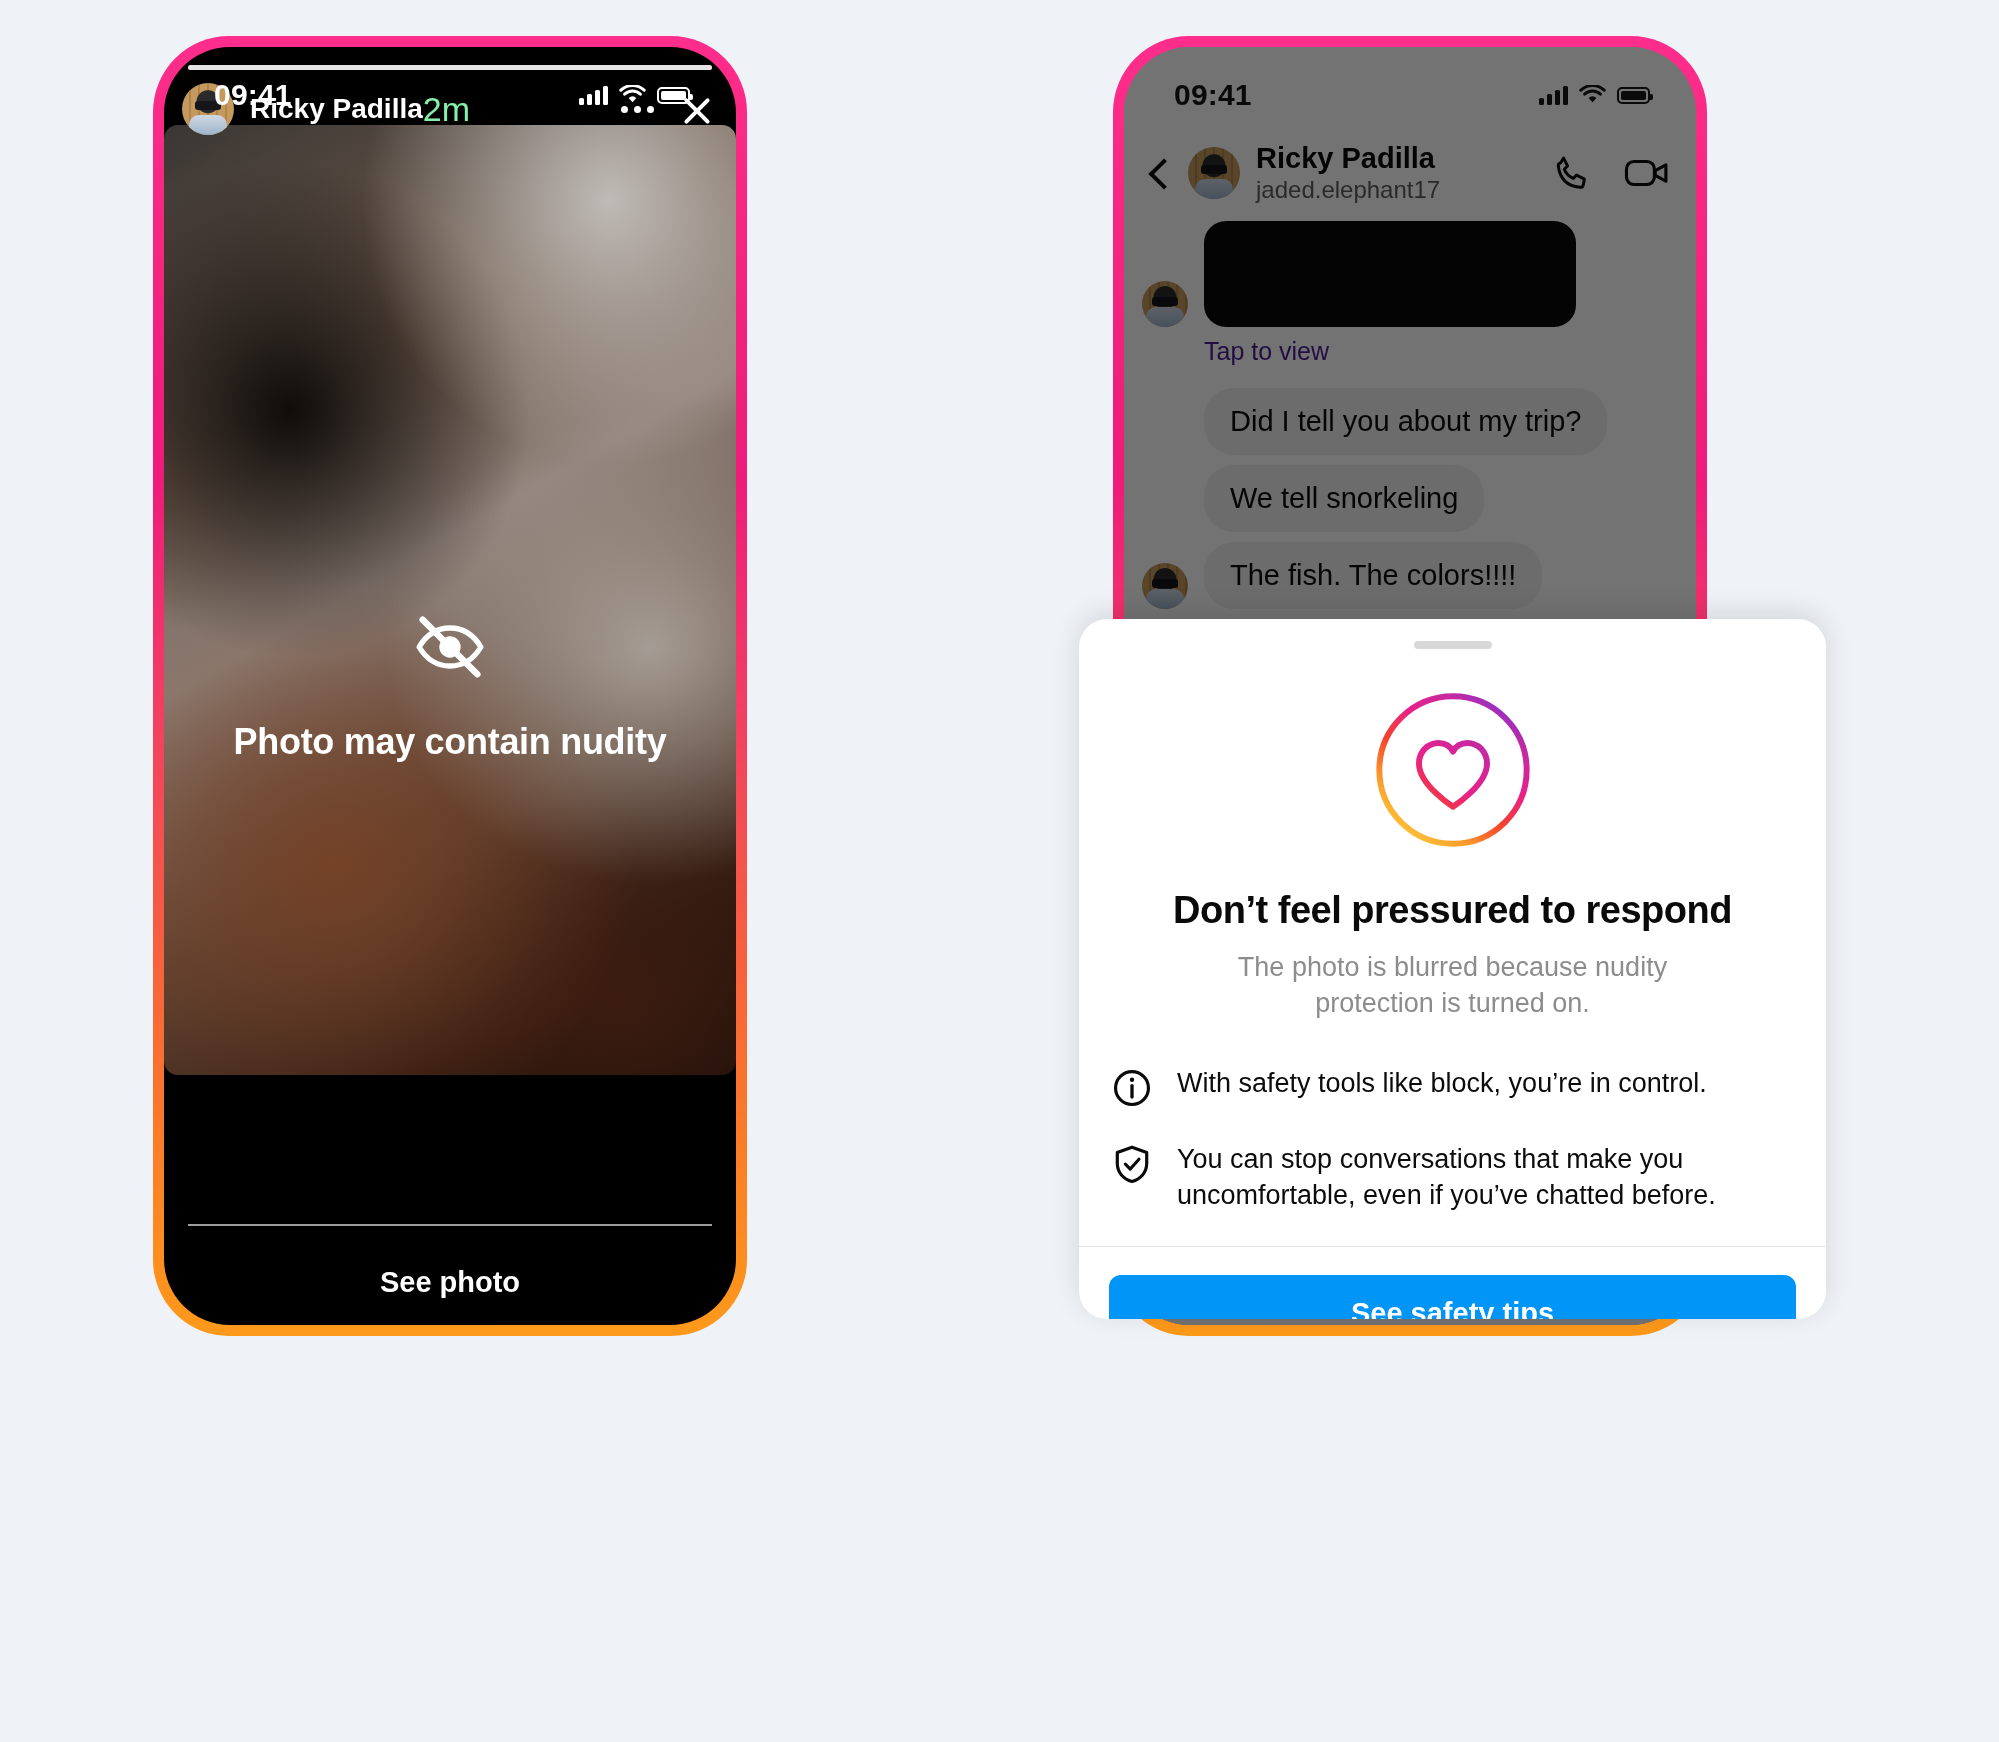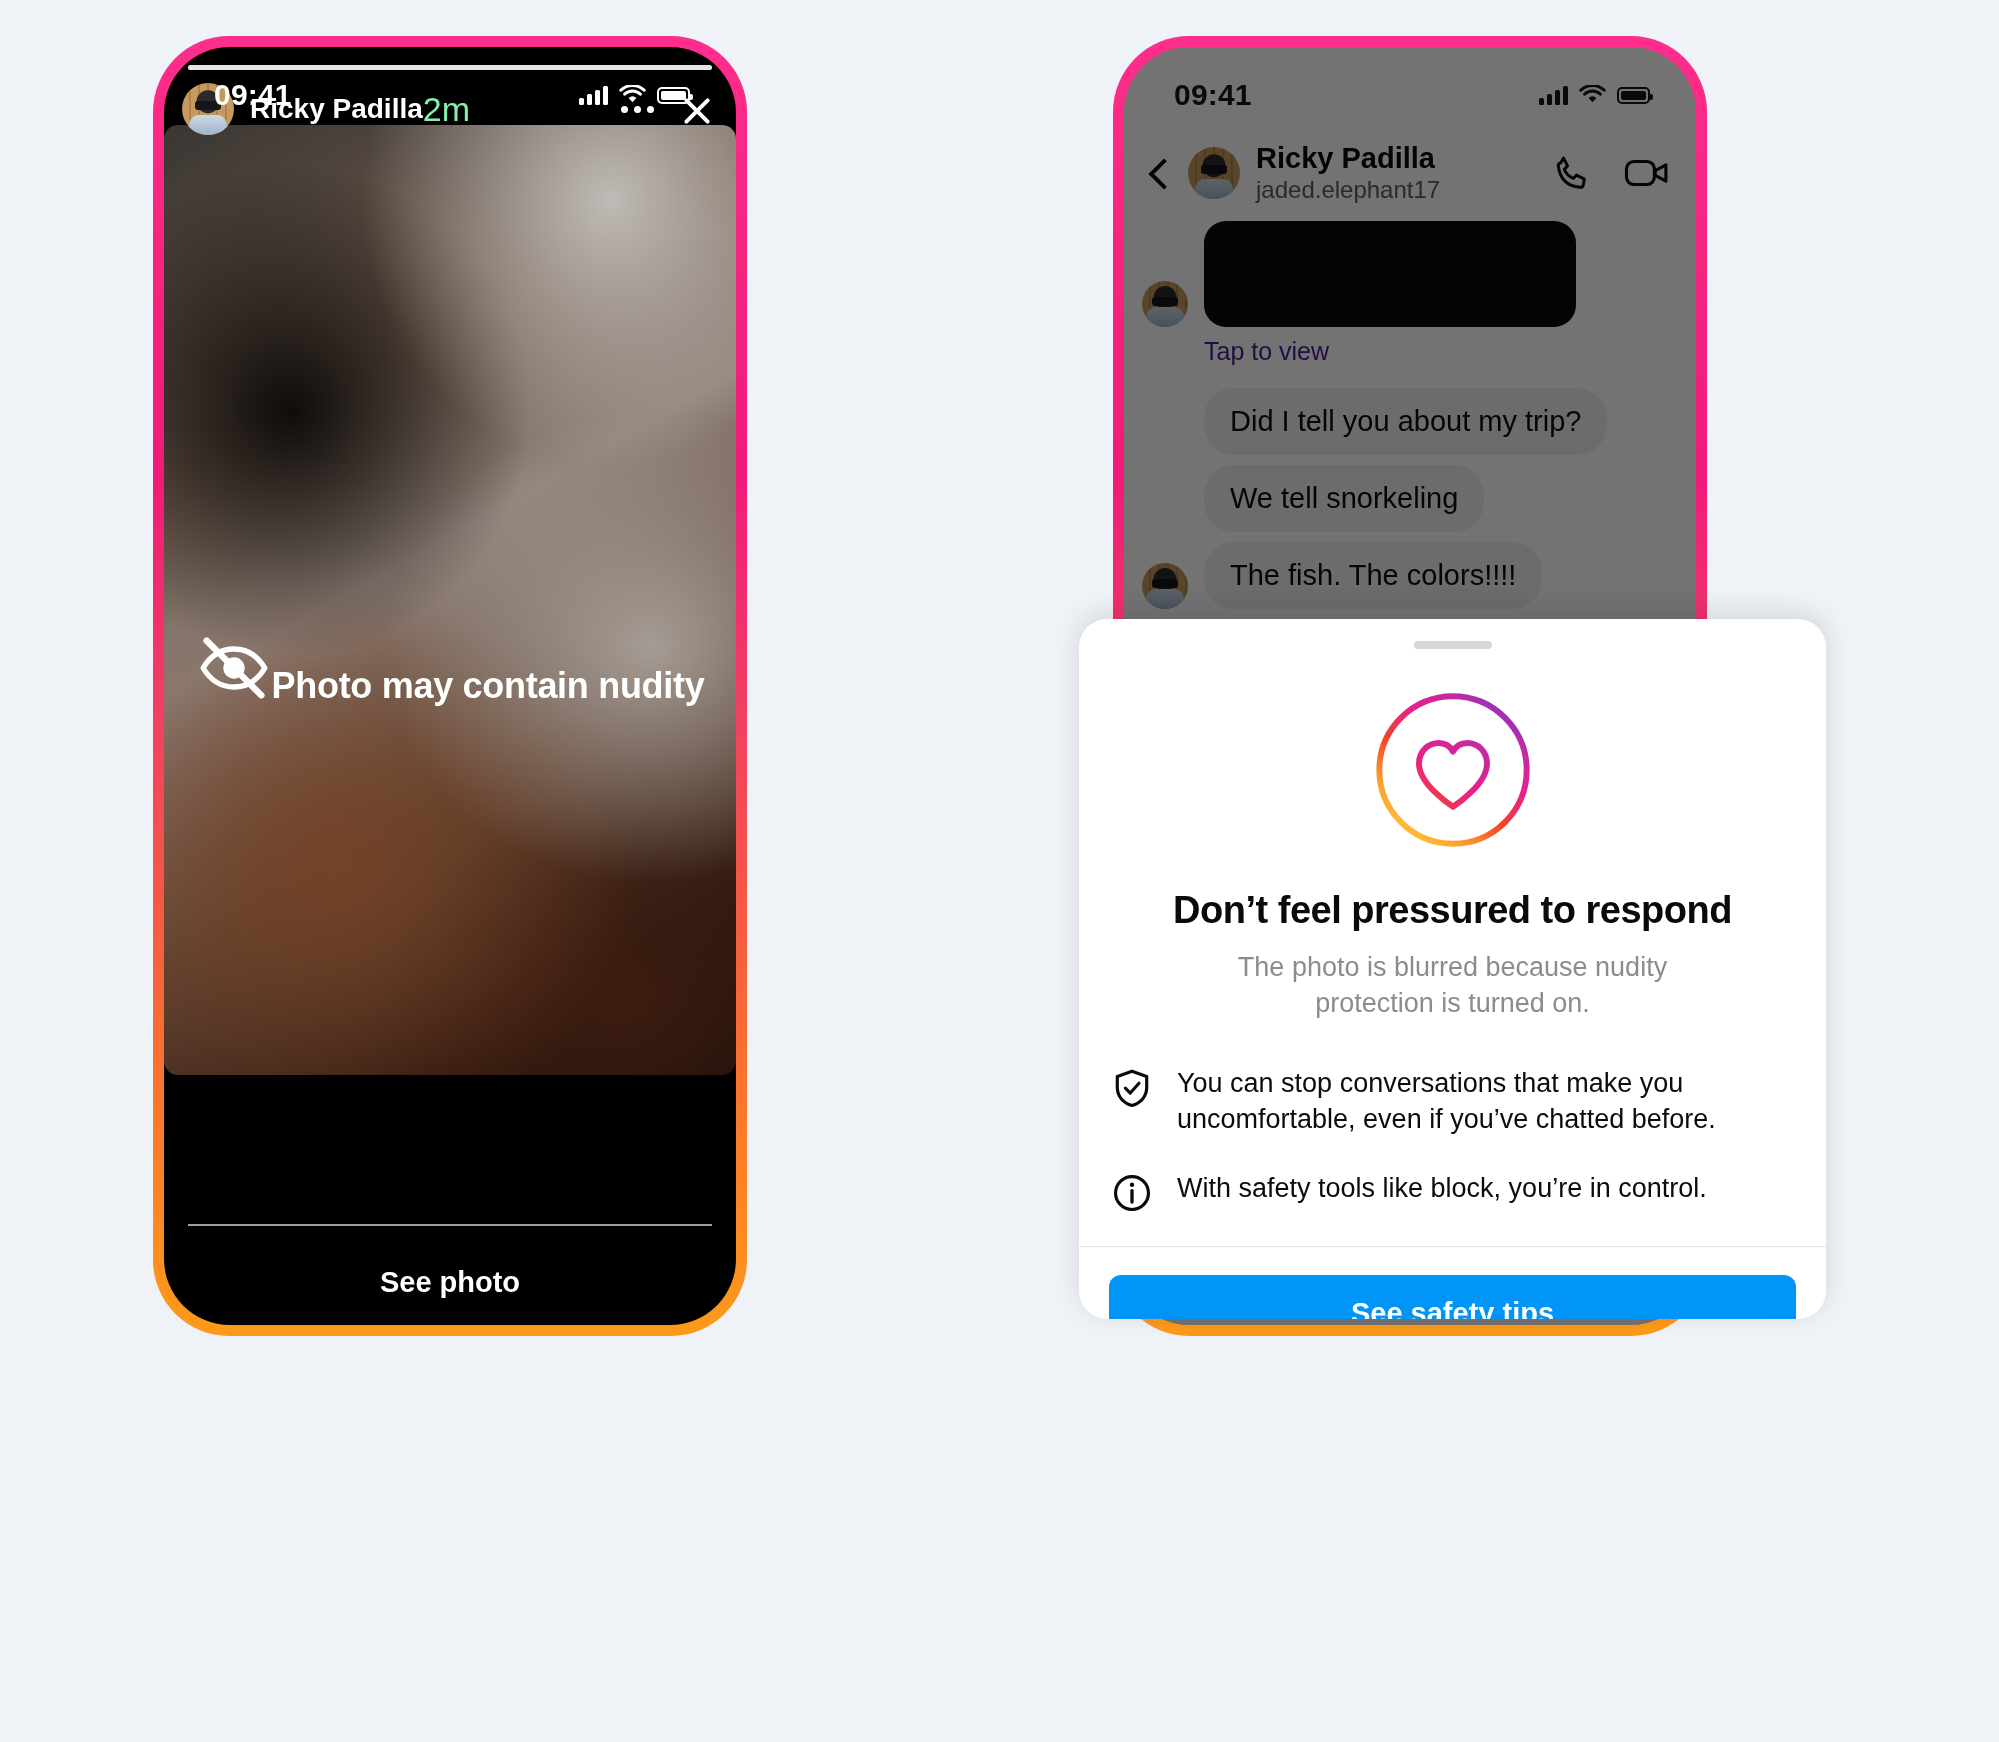--- a/index.html
+++ b/index.html
@@ -203,21 +203,21 @@
     background: #fff; border-radius: 2px;
   }
   .xclose::before { transform: rotate(45deg); }
   .xclose::after  { transform: rotate(-45deg); }
 
   .nudity-center {
     position: absolute;
     left: 0; top: 0;
     width: 100%; height: 100%;
     display: flex;
-    flex-direction: row;
+    flex-direction: column;
     align-items: center;
     justify-content: center;
     z-index: 10;
   }
   .eyeoff-icon { width: 76px; height: 76px; margin-bottom: 36px; }
   .nudity-title {
     font-size: 36px;
     font-weight: bold;
     color: #fff;
     letter-spacing: -0.3px;
@@ -546,33 +546,33 @@
         <path d="M60 86 C60 86 36 70.5 36 55.5 C36 46.8 42.6 41 49.8 41 C54.6 41 58.2 43.6 60 47 C61.8 43.6 65.4 41 70.2 41 C77.4 41 84 46.8 84 55.5 C84 70.5 60 86 60 86 Z" fill="none" stroke="url(#igGradHeart)" stroke-width="4.2" stroke-linejoin="round"></path>
       </svg>
     </div>
 
     <div class="sheet-title">Don’t feel pressured to respond</div>
     <div class="sheet-sub">The photo is blurred because nudity protection is turned on.</div>
 
     <div class="bullets">
       <div class="bullet">
         <svg class="bullet-icon" viewBox="0 0 24 24">
-          <path d="M12 2.4 20.4 5.4v6.3c0 5.1-3.5 8.9-8.4 10.3C7.1 20.6 3.6 16.8 3.6 11.7V5.4z" fill="none" stroke="#0a0a0a" stroke-width="1.8" stroke-linejoin="round"></path>
-          <path d="M8.2 12.1 11 14.9 16 9.3" fill="none" stroke="#0a0a0a" stroke-width="1.8" stroke-linecap="round" stroke-linejoin="round"></path>
-        </svg>
-        <span class="bullet-text">You can stop conversations that make you uncomfortable, even if you’ve chatted before.</span>
-      </div>
-      <div class="bullet">
-        <svg class="bullet-icon" viewBox="0 0 24 24">
           <circle cx="12" cy="12" r="9.4" fill="none" stroke="#0a0a0a" stroke-width="1.8"></circle>
           <circle cx="12" cy="7.3" r="1.25" fill="#0a0a0a"></circle>
           <path d="M12 10.6v6.6" stroke="#0a0a0a" stroke-width="1.9" stroke-linecap="round"></path>
         </svg>
         <span class="bullet-text">With safety tools like block, you’re in control.</span>
       </div>
+      <div class="bullet">
+        <svg class="bullet-icon" viewBox="0 0 24 24">
+          <path d="M12 2.4 20.4 5.4v6.3c0 5.1-3.5 8.9-8.4 10.3C7.1 20.6 3.6 16.8 3.6 11.7V5.4z" fill="none" stroke="#0a0a0a" stroke-width="1.8" stroke-linejoin="round"></path>
+          <path d="M8.2 12.1 11 14.9 16 9.3" fill="none" stroke="#0a0a0a" stroke-width="1.8" stroke-linecap="round" stroke-linejoin="round"></path>
+        </svg>
+        <span class="bullet-text">You can stop conversations that make you uncomfortable, even if you’ve chatted before.</span>
+      </div>
     </div>
 
     <div class="sheet-divider"></div>
 
     <div class="sheet-actions">
       <button class="btn-primary">See safety tips</button>
 
     </div>
   </div>
 

